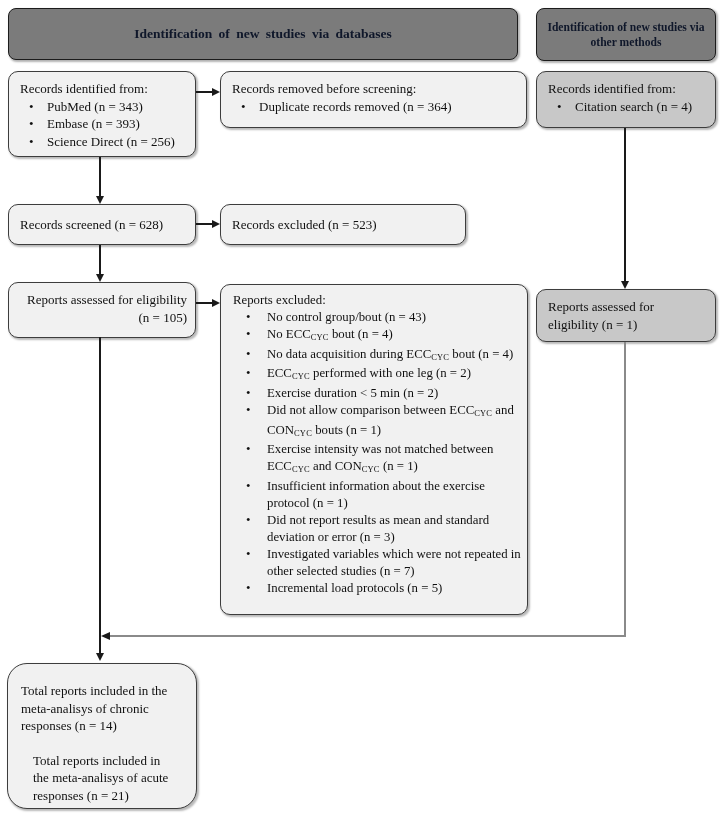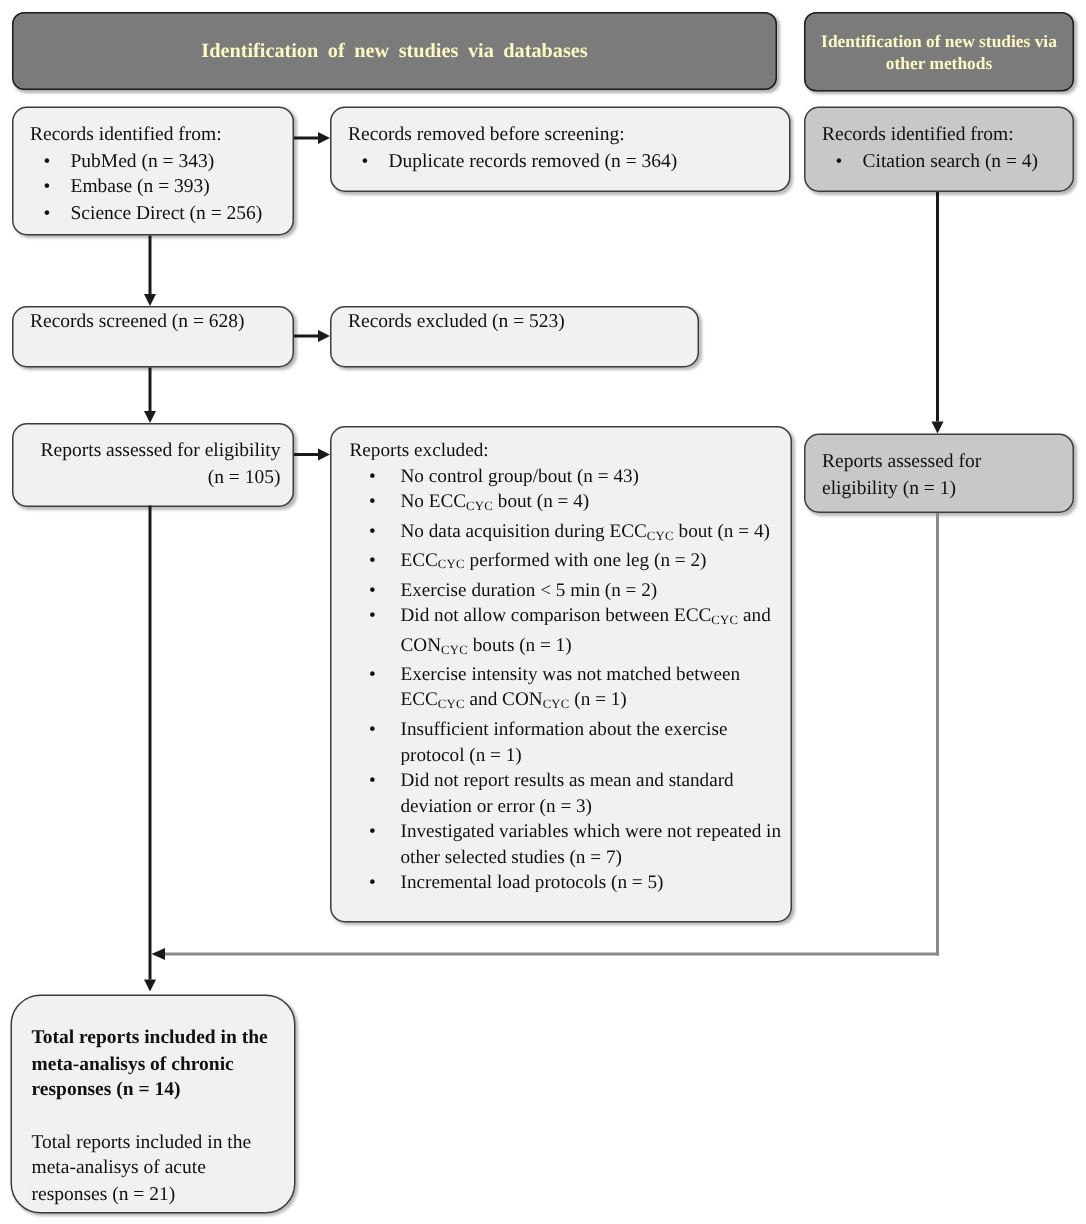--- a/index.html
+++ b/index.html
@@ -5,46 +5,46 @@
   html,body{margin:0;padding:0;background:#ffffff;}
   .canvas{
     position:relative;width:724px;height:816px;background:#ffffff;overflow:hidden;
     font-family:"Liberation Serif","DejaVu Serif",serif;color:#101010;
   }
   .hdr{
     position:absolute;box-sizing:border-box;
     background:var(--header-fill,#7b7b7b);
     border:1.2px solid #1c1c1c;border-radius:8px;
     display:flex;align-items:center;justify-content:center;text-align:center;
-    font-weight:bold;color:#fef9c3;
+    font-weight:bold;color:#0f172a;
     box-shadow:1.5px 1.5px 2px rgba(0,0,0,0.3);
   }
   .hdr-main{font-size:13.5px;word-spacing:3px;}
   .hdr-side{font-size:11.6px;line-height:15px;padding:4px 10px;}
   .box{
     position:absolute;box-sizing:border-box;
     background:var(--box-fill,#f1f1f1);
     border:1.4px solid var(--border,#3d3d3d);border-radius:10px;
     box-shadow:1.5px 1.5px 2px rgba(0,0,0,0.28);
     font-size:13px;line-height:17.5px;
     padding:8px 8px 6px 11px;
   }
   .box.alt{background:var(--alt-fill,#c8c8c8);}
-  .box.single{display:flex;padding-top:0;padding-bottom:0;}
+  .box.single{display:flex;align-items:center;padding-top:0;padding-bottom:0;}
   .box.big{font-size:12.8px;line-height:16.9px;padding:7px 6px 6px 12px;}
   .box.round{border-radius:20px;}
   .box-title{margin:0;}
   ul.bullets{list-style:none;margin:0;padding:0;}
   ul.bullets li{position:relative;padding-left:27px;}
   ul.bullets li::before{content:"\2022";position:absolute;left:9px;}
   .big ul.bullets li{padding-left:34px;}
   .big ul.bullets li::before{left:13px;}
   sub{font-size:0.66em;vertical-align:-0.22em;letter-spacing:0.2px;}
-  .p1{font-weight:bold;margin:10px 0 17px 0;}
-  .p2{margin:0;}
+  .p1{font-weight:normal;margin:10px 0 17px 0;}
+  .p2{margin:12px;}
   .vline{position:absolute;width:1.5px;background:var(--arrow,#1a1a1a);}
   .hline{position:absolute;height:1.5px;background:var(--arrow,#1a1a1a);}
   .vline.gray{width:2px;background:var(--connector,#8a8a8a);}
   .hline.gray{height:2px;background:var(--connector,#8a8a8a);}
   .tri{position:absolute;width:0;height:0;}
   .tri.down{border-left:4.5px solid transparent;border-right:4.5px solid transparent;border-top:8px solid var(--arrow,#1a1a1a);}
   .tri.right{border-top:4.5px solid transparent;border-bottom:4.5px solid transparent;border-left:8px solid var(--arrow,#1a1a1a);}
   .tri.left{border-top:4.5px solid transparent;border-bottom:4.5px solid transparent;border-right:9px solid var(--arrow,#1a1a1a);}
 </style>
 </head>

